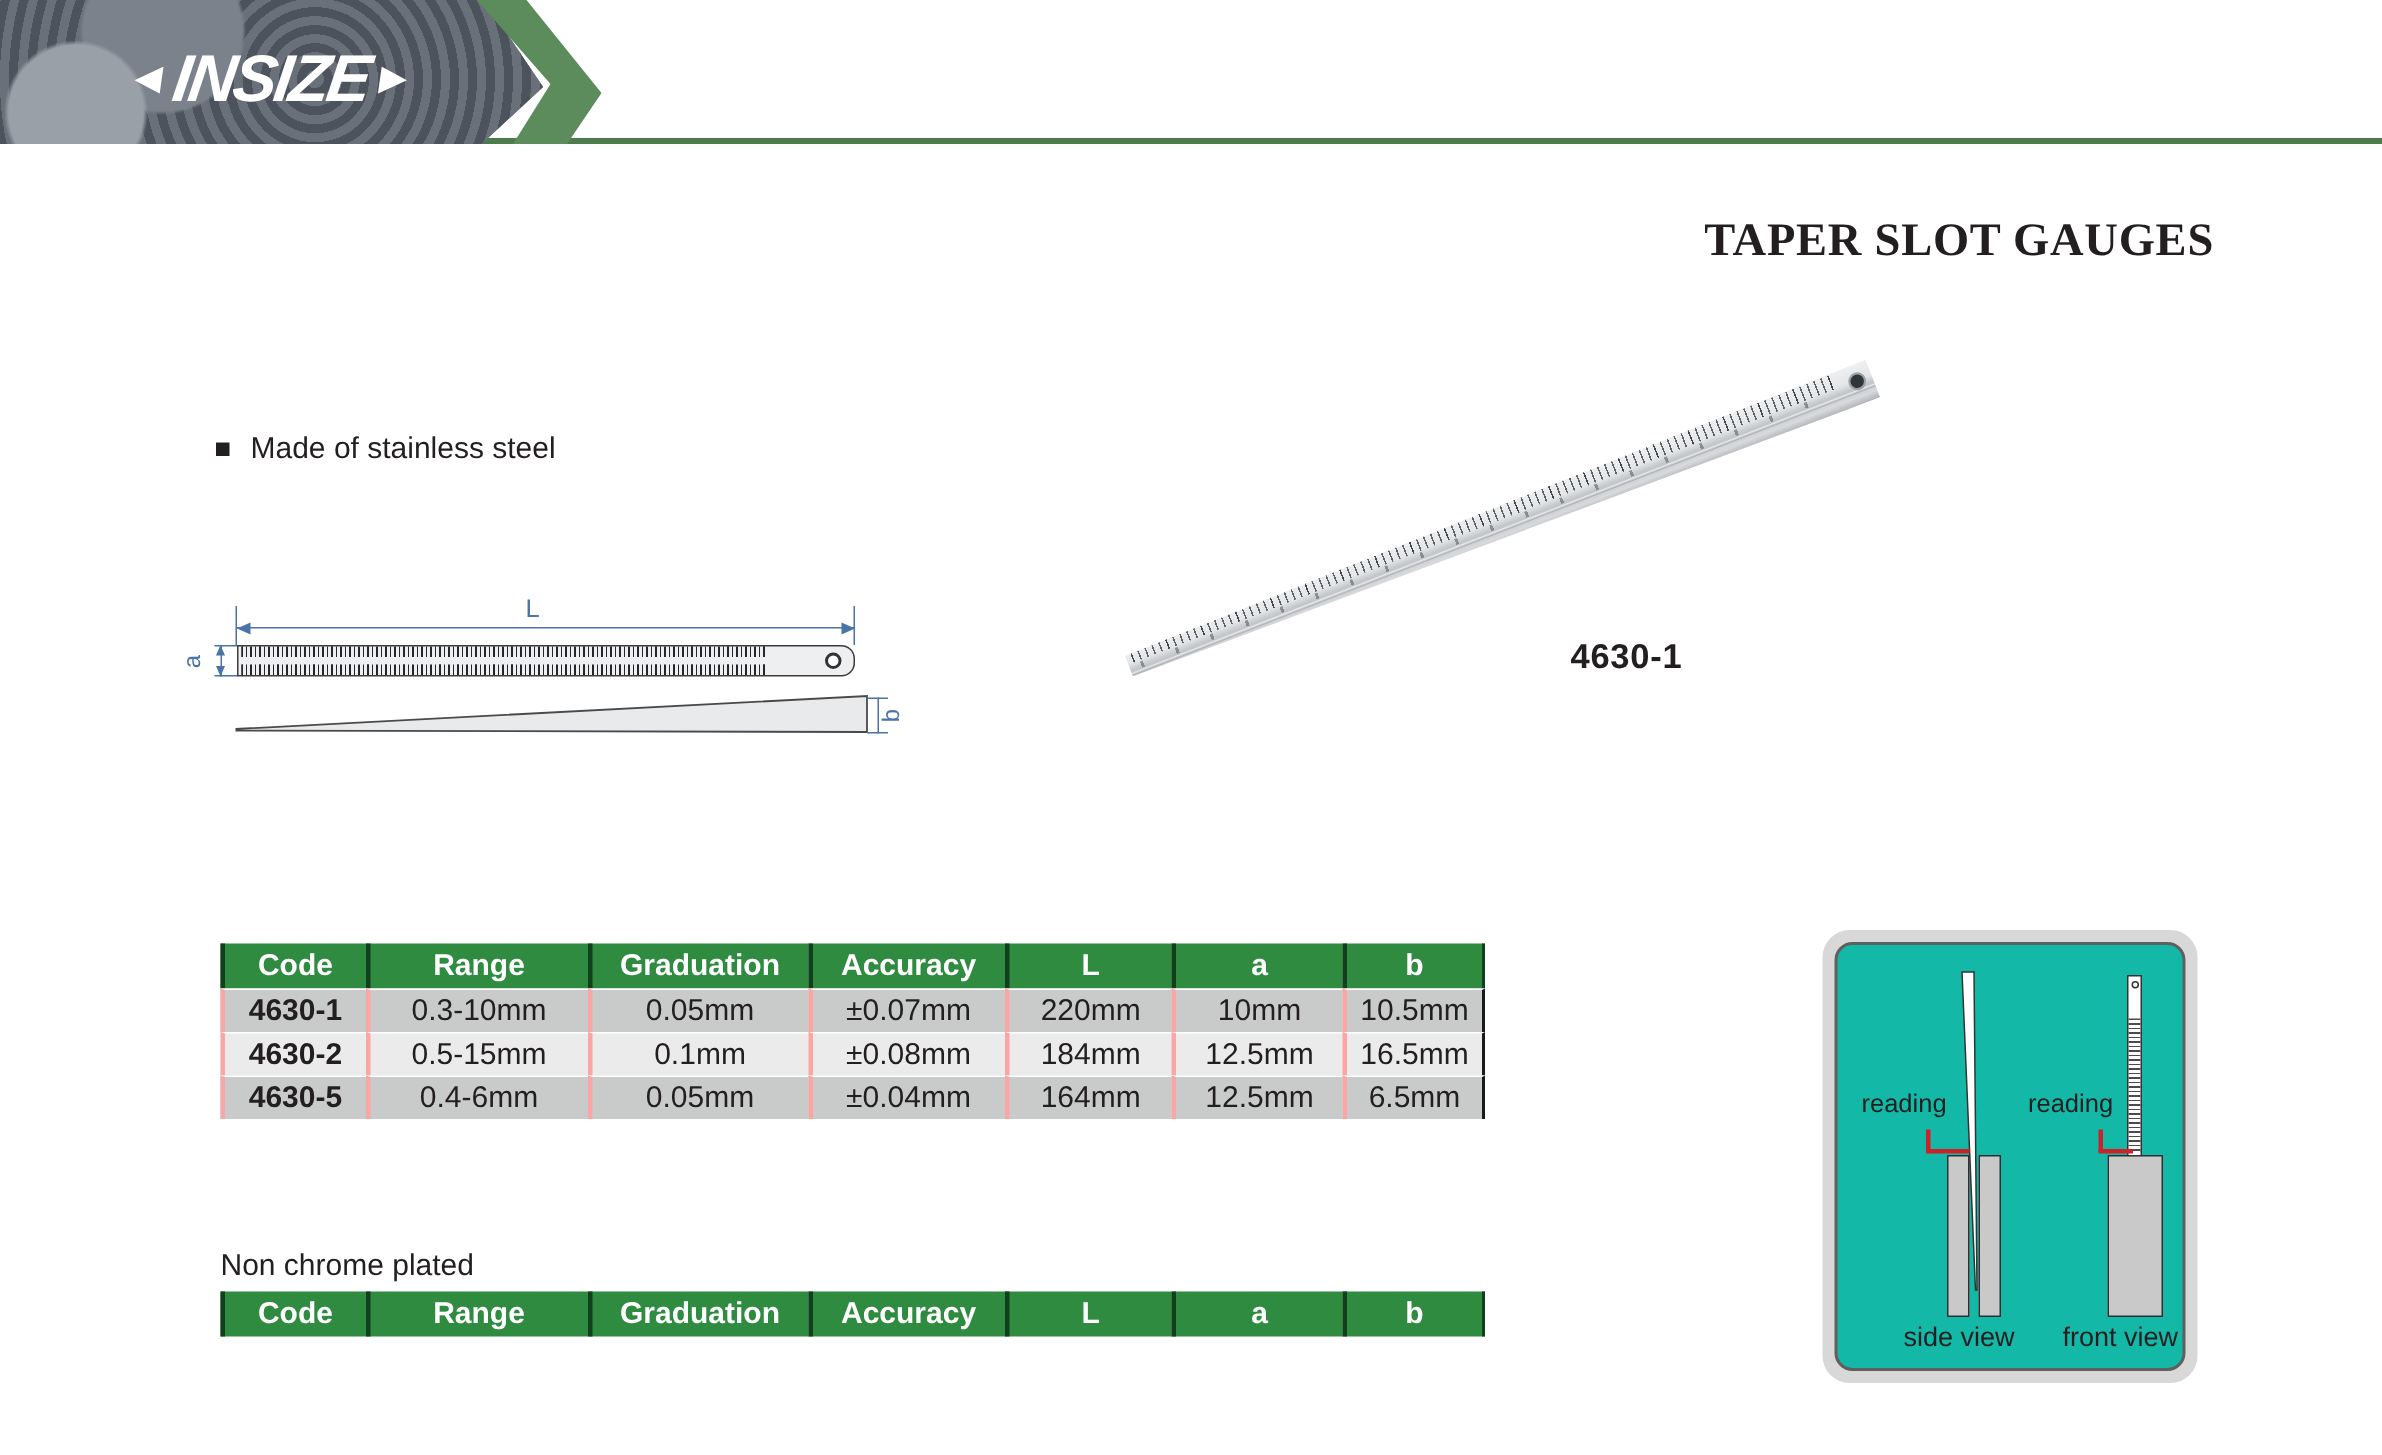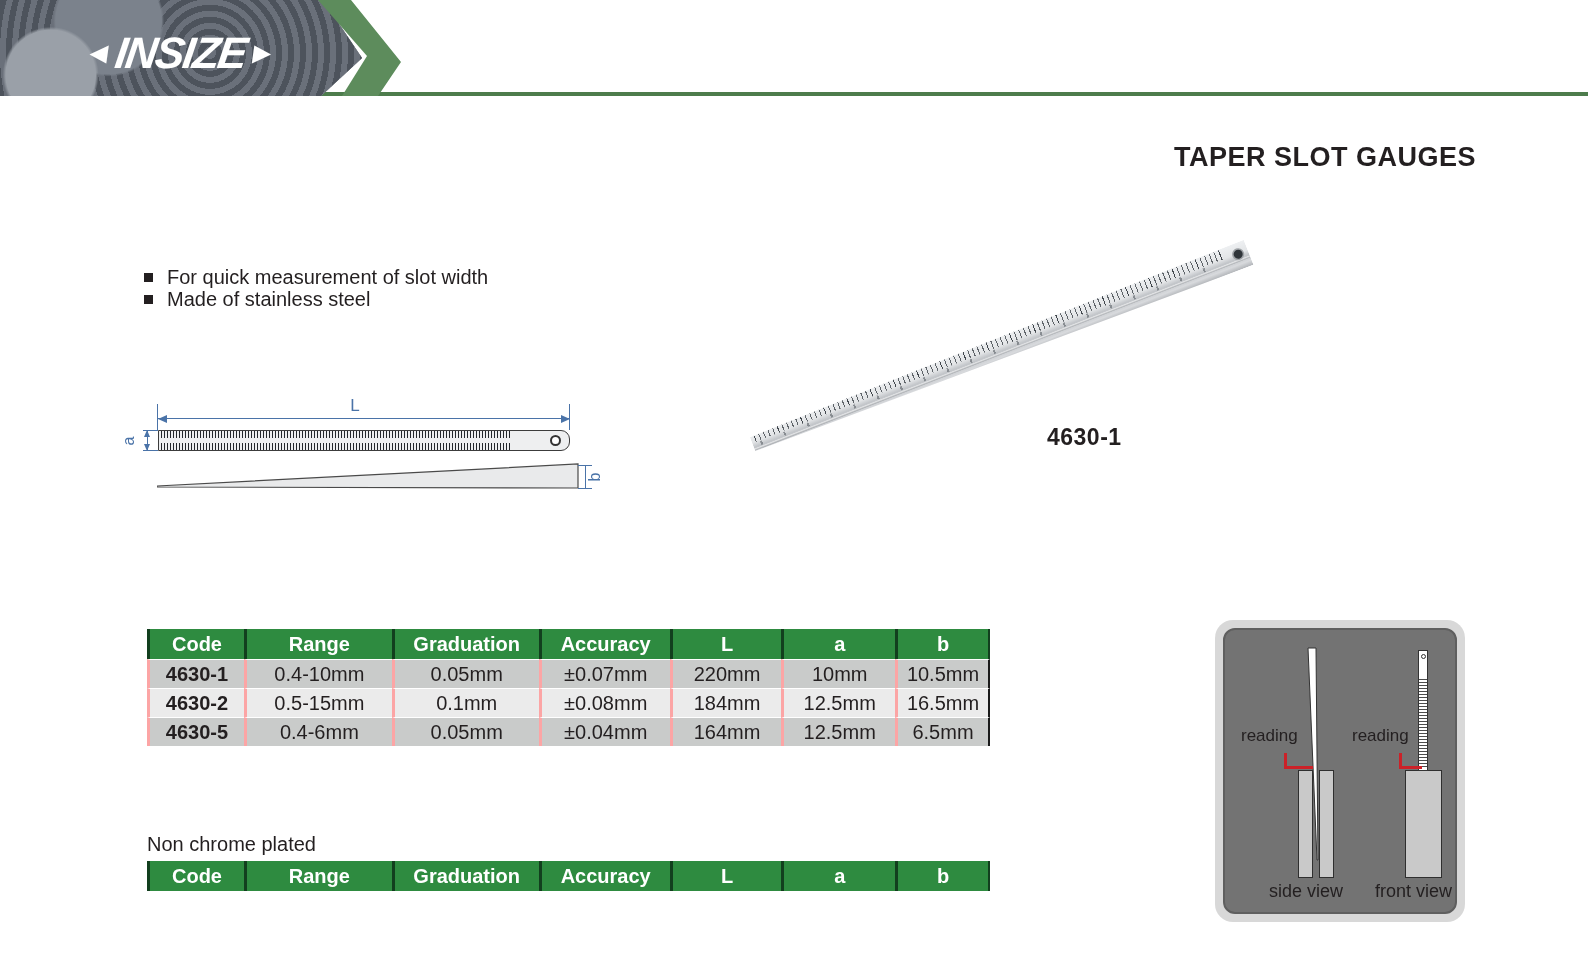--- a/index.html
+++ b/index.html
@@ -18,21 +18,21 @@
       radial-gradient(circle at 82% 50%, #8d939b 0 28%, rgba(0,0,0,0) 29%),
       linear-gradient(120deg,#3a3f47,#5a6069 60%,#474c55);}
   #header-chevron{left:300px;top:0;width:110px;height:96px;z-index:3;background:#5d8c5c;
     clip-path:polygon(18px 0,51px 0,101px 62px,78px 96px,42px 96px,67px 56px);}
   #logo{left:84px;top:28px;z-index:4;color:#fff;transform:skewX(-8deg);
         display:flex;align-items:center;gap:2px;}
   #logo .logo-word{font-size:44px;font-weight:bold;font-style:italic;letter-spacing:-2px;}
   #logo .logo-arrow{font-size:30px;line-height:30px;}
 
   
-  #page-title{top:142px;right:112px;font-size:27px;font-weight:bold;letter-spacing:.5px;}
+  #page-title{top:142px;right:112px;font-size:31px;font-weight:bold;letter-spacing:.5px;font-family:Liberation Serif, serif;}
   .feature-row{left:144px;display:flex;align-items:center;gap:14px;height:22px;}
   .bullet-sq{width:9px;height:9px;background:#231f20;flex:none;}
   .feature-text{font-size:20px;}
 
   
   .dim{background:#4a73a8;}
   .dim-label{color:#4a73a8;font-size:17px;text-align:center;}
   .arr{width:0;height:0;position:absolute;}
   #ruler{left:158px;top:430px;width:412px;height:21px;background:#eeeff0;
          border:1px solid #3c3c3c;border-radius:0 9px 9px 0;box-sizing:border-box;}
@@ -72,21 +72,21 @@
   .tr.hdr .cell:last-child{border-right-color:#123f1e;}
   .td{height:29px;line-height:28px;border-top:1px solid #fff;}
   .row-a .td{background:#c9cbca;}
   .row-b .td{background:#ebebeb;}
   .code-col{font-weight:bold;}
   .c0{width:99px;}.c1{width:151px;}.c2{width:150px;}.c3{width:134px;}
   .c4{width:114px;}.c5{width:116px;}.c6{width:97px;}
 
   
   #panel-outer{left:1215px;top:620px;width:250px;height:302px;background:#d8d8d8;border-radius:18px;}
-  #panel-inner{position:absolute;left:8px;top:8px;right:8px;bottom:8px;background:#737373;
+  #panel-inner{position:absolute;left:8px;top:8px;right:8px;bottom:8px;background:#14b8a6;
                border:2px solid #5f5f5f;border-radius:12px;}
   .blockpiece{position:absolute;background:#c9c9c9;border:1px solid #2f2f2f;box-sizing:border-box;}
   .red{position:absolute;background:#cc2128;}
   .reading-label{position:absolute;font-size:17px;color:#231f20;}
   .view-label{position:absolute;font-size:18px;text-align:left;width:90px;}
   #front-ruler{position:absolute;left:193px;top:20px;width:10px;height:121px;background:#fff;
                border:1px solid #333;box-sizing:border-box;}
   #front-ruler-ticks{position:absolute;left:0;right:0;top:28px;bottom:1px;
     background:repeating-linear-gradient(180deg,#4c4c4c 0 1px,rgba(0,0,0,0) 1px 3px);}
   #front-ruler-hole{position:absolute;left:2px;top:3px;width:5px;height:5px;border:1px solid #333;
@@ -101,24 +101,20 @@
   <div class="abs" id="header-photo"></div>
   <div class="abs" id="header-chevron"></div>
   <div class="abs" id="logo">
     <span class="logo-arrow">◄</span>
     <span class="logo-word">INSIZE</span>
     <span class="logo-arrow">►</span>
   </div>
 
   <div class="abs" id="page-title">TAPER SLOT GAUGES</div>
 
-  <div class="abs feature-row" style="top:266px;">
-    <span class="bullet-sq"></span>
-    <span class="feature-text">For quick measurement of slot width</span>
-  </div>
   <div class="abs feature-row" style="top:288px;">
     <span class="bullet-sq"></span>
     <span class="feature-text">Made of stainless steel</span>
   </div>
 
   <div>
 
     <div class="abs dim" style="left:158px;top:418px;width:412px;height:1px;"></div>
     <div class="abs arr" style="left:158px;top:415px;border-top:4px solid transparent;border-bottom:4px solid transparent;border-right:9px solid #4a73a8;"></div>
     <div class="abs arr" style="left:561px;top:415px;border-top:4px solid transparent;border-bottom:4px solid transparent;border-left:9px solid #4a73a8;"></div>
@@ -164,21 +160,21 @@
       <div class="cell th c0">Code</div>
       <div class="cell th c1">Range</div>
       <div class="cell th c2">Graduation</div>
       <div class="cell th c3">Accuracy</div>
       <div class="cell th c4">L</div>
       <div class="cell th c5">a</div>
       <div class="cell th c6">b</div>
     </div>
     <div class="tr row-a">
       <div class="cell td c0 code-col">4630-1</div>
-      <div class="cell td c1">0.4-10mm</div>
+      <div class="cell td c1">0.3-10mm</div>
       <div class="cell td c2">0.05mm</div>
       <div class="cell td c3">±0.07mm</div>
       <div class="cell td c4">220mm</div>
       <div class="cell td c5">10mm</div>
       <div class="cell td c6">10.5mm</div>
     </div>
     <div class="tr row-b">
       <div class="cell td c0 code-col">4630-2</div>
       <div class="cell td c1">0.5-15mm</div>
       <div class="cell td c2">0.1mm</div>

